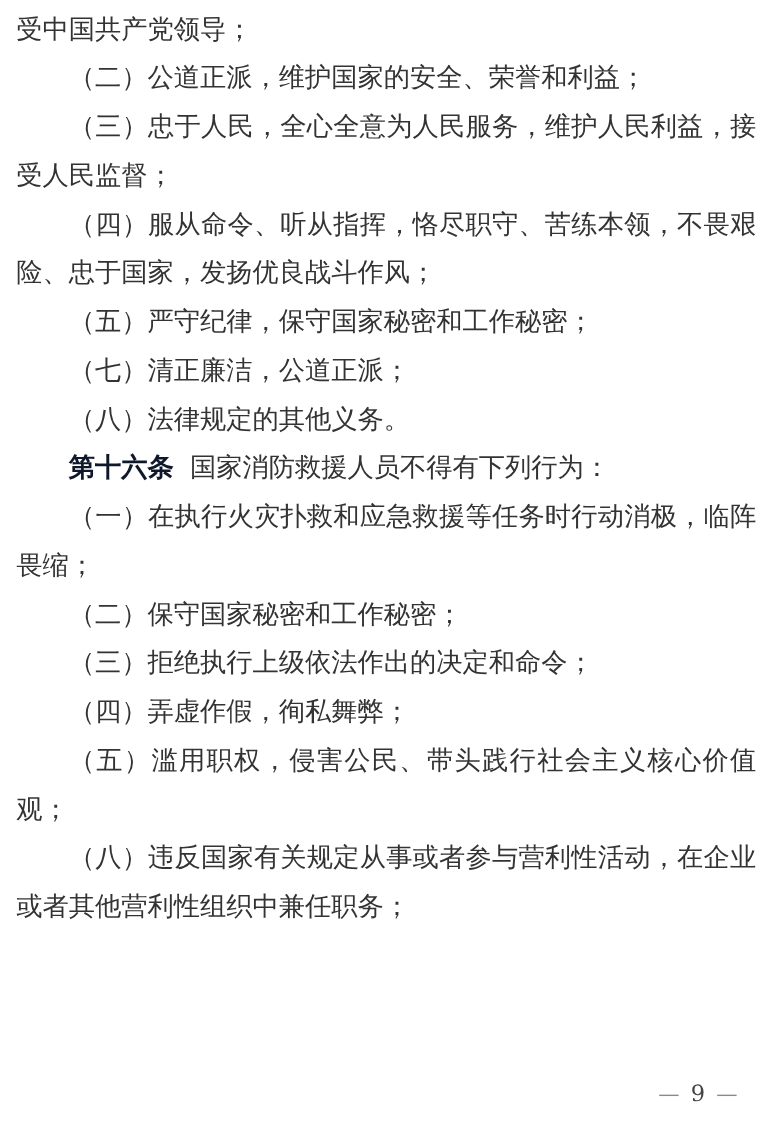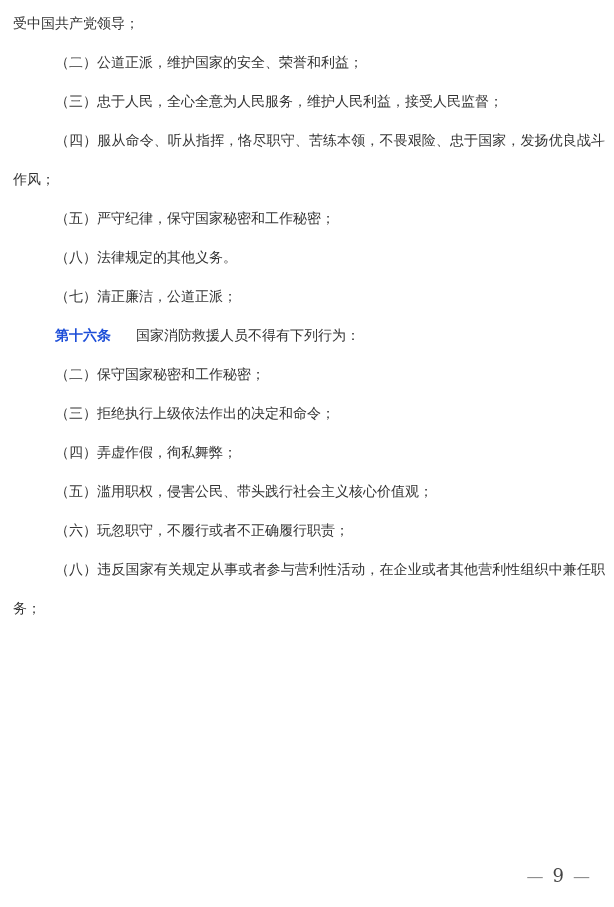--- a/index.html
+++ b/index.html
@@ -11,33 +11,33 @@
   }
   .page {
     position: relative;
     width: 614px; height: 907px;
     background: #ffffff;
   }
   .content {
     position: absolute;
     left: 13px; top: 4px;
     width: 592px;
-    font-size: 14px;
+    font-size: 21px;
     line-height: 39px;
     color: #333333;
     text-align: justify;
     letter-spacing: 0;
   }
   .para { text-align: justify; }
   .para.indent { text-indent: 42px; }
   .article-num {
     font-family: "DejaVu Sans", "Liberation Sans", sans-serif;
     font-weight: bold;
-    color: #1d4ed8;
-    margin-right: 25px;
+    color: #0f172a;
+    margin-right: 13px;
   }
   .footer {
     position: absolute;
     top: 863px; right: 24px;
     font-size: 17px;
     line-height: 26px;
     color: #8a8a8a;
     white-space: nowrap;
   }
   .footer .dash { color: #8a8a8a; }
@@ -50,24 +50,24 @@
 </head>
 <body>
 
 <div class="page">
   <div class="content">
       <div class="para">受中国共产党领导；</div>
       <div class="para indent">（二）公道正派，维护国家的安全、荣誉和利益；</div>
       <div class="para indent">（三）忠于人民，全心全意为人民服务，维护人民利益，接受人民监督；</div>
       <div class="para indent">（四）服从命令、听从指挥，恪尽职守、苦练本领，不畏艰险、忠于国家，发扬优良战斗作风；</div>
       <div class="para indent">（五）严守纪律，保守国家秘密和工作秘密；</div>
+      <div class="para indent">（七）清正廉洁，公道正派；</div>
       <div class="para indent">（八）法律规定的其他义务。</div>
-      <div class="para indent">（七）清正廉洁，公道正派；</div>
       <div class="para indent"><span class="article-num">第十六条</span>国家消防救援人员不得有下列行为：</div>
+      <div class="para indent">（一）在执行火灾扑救和应急救援等任务时行动消极，临阵畏缩；</div>
       <div class="para indent">（二）保守国家秘密和工作秘密；</div>
       <div class="para indent">（三）拒绝执行上级依法作出的决定和命令；</div>
       <div class="para indent">（四）弄虚作假，徇私舞弊；</div>
       <div class="para indent">（五）滥用职权，侵害公民、带头践行社会主义核心价值观；</div>
-      <div class="para indent">（六）玩忽职守，不履行或者不正确履行职责；</div>
       <div class="para indent">（八）违反国家有关规定从事或者参与营利性活动，在企业或者其他营利性组织中兼任职务；</div>
     </div>
   <div class="footer"><span class="dash">—</span><span class="num">9</span><span class="dash">—</span></div>
 </div>
 
 </body></html>

